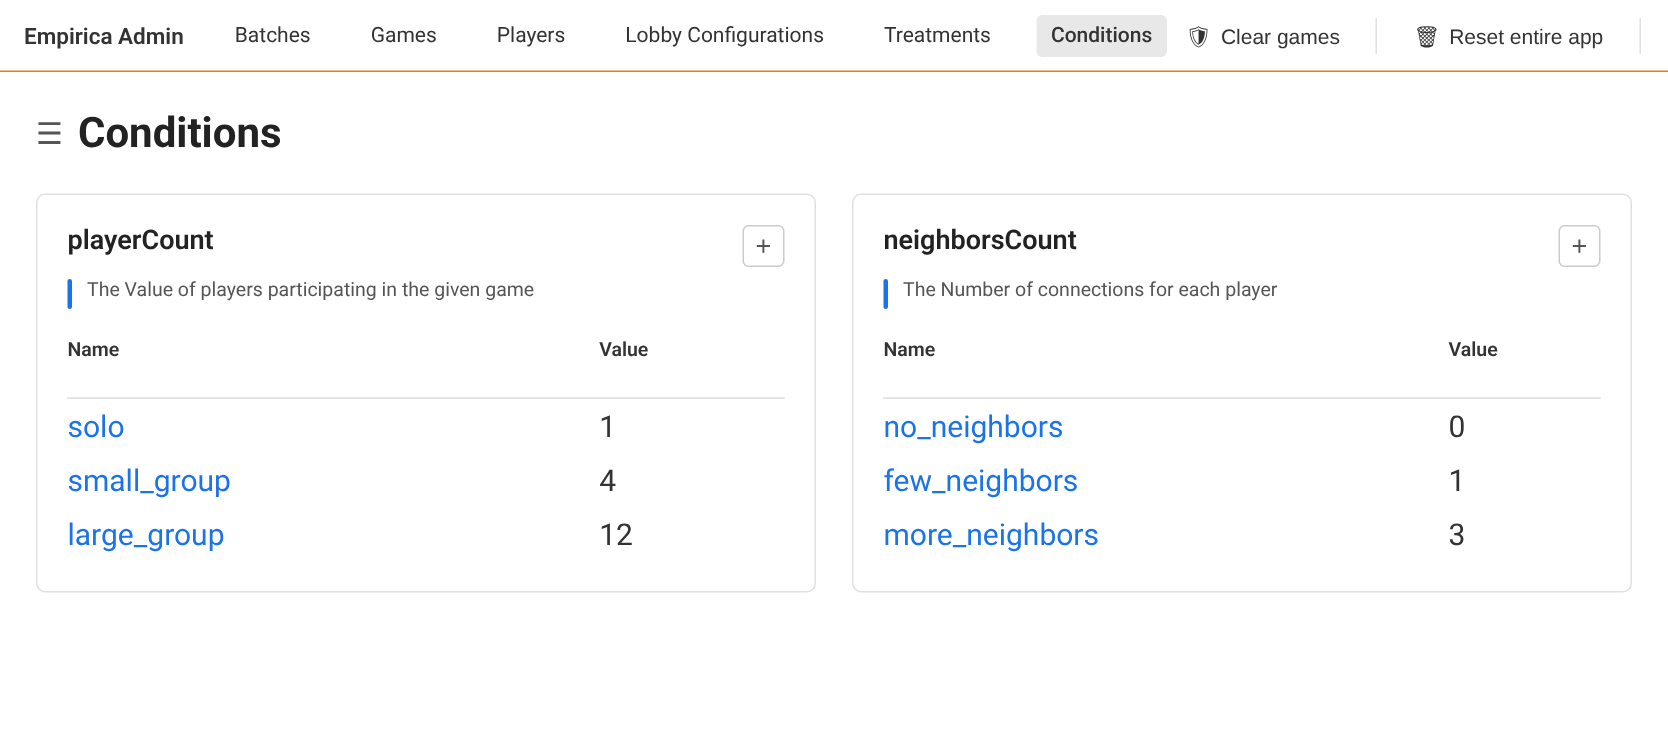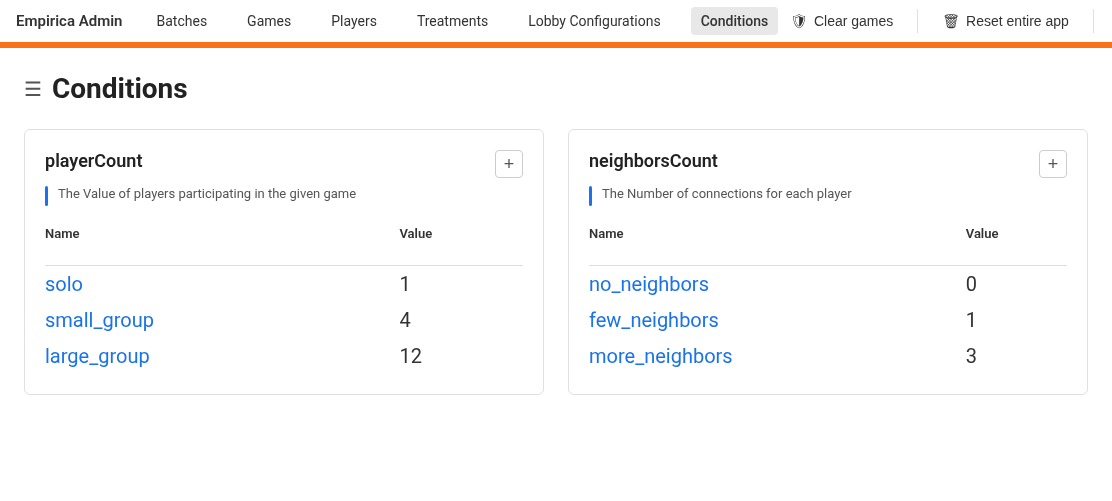--- a/index.html
+++ b/index.html
@@ -2,21 +2,21 @@
 <html><head>
   <meta charset="utf-8">
   <style>
     * { box-sizing: border-box; margin: 0; padding: 0; }
     body { font-family: -apple-system, BlinkMacSystemFont, 'Segoe UI', Roboto, sans-serif; font-size: 14px; color: #333; background: #fff; }
 
     
     .navbar {
       display: flex; align-items: center;
       padding: 0 16px; height: 48px;
-      border-bottom: 6px solid #f97316;
+      border-bottom: 1px solid #f97316;
       background: #fff;
     }
     .nav-brand {
       font-weight: 600; font-size: 15px; color: #333; margin-right: 24px; white-space: nowrap;
     }
     .nav-links { display: flex; align-items: center; gap: 20px; flex: 1; }
     .nav-link {
       padding: 6px 10px; border-radius: 4px; cursor: pointer;
       color: #333; font-size: 14px; text-decoration: none;
       white-space: nowrap;
@@ -71,22 +71,22 @@
 </head>
 <body>
 
 <nav class="navbar">
   <span class="nav-brand">Empirica Admin</span>
   <div class="nav-links">
 
   <a class="nav-link">Batches</a>
       <a class="nav-link">Games</a>
       <a class="nav-link">Players</a>
+      <a class="nav-link">Lobby Configurations</a>
       <a class="nav-link">Treatments</a>
-      <a class="nav-link">Lobby Configurations</a>
       <a class="nav-link active">Conditions</a>
     </div>
   <div class="nav-actions">
 
   <button class="nav-action-btn">
         <span style="font-size: 14px;">🛡</span>
         <span>Clear games</span>
       </button>
       <div class="nav-divider"></div>
       <button class="nav-action-btn">

